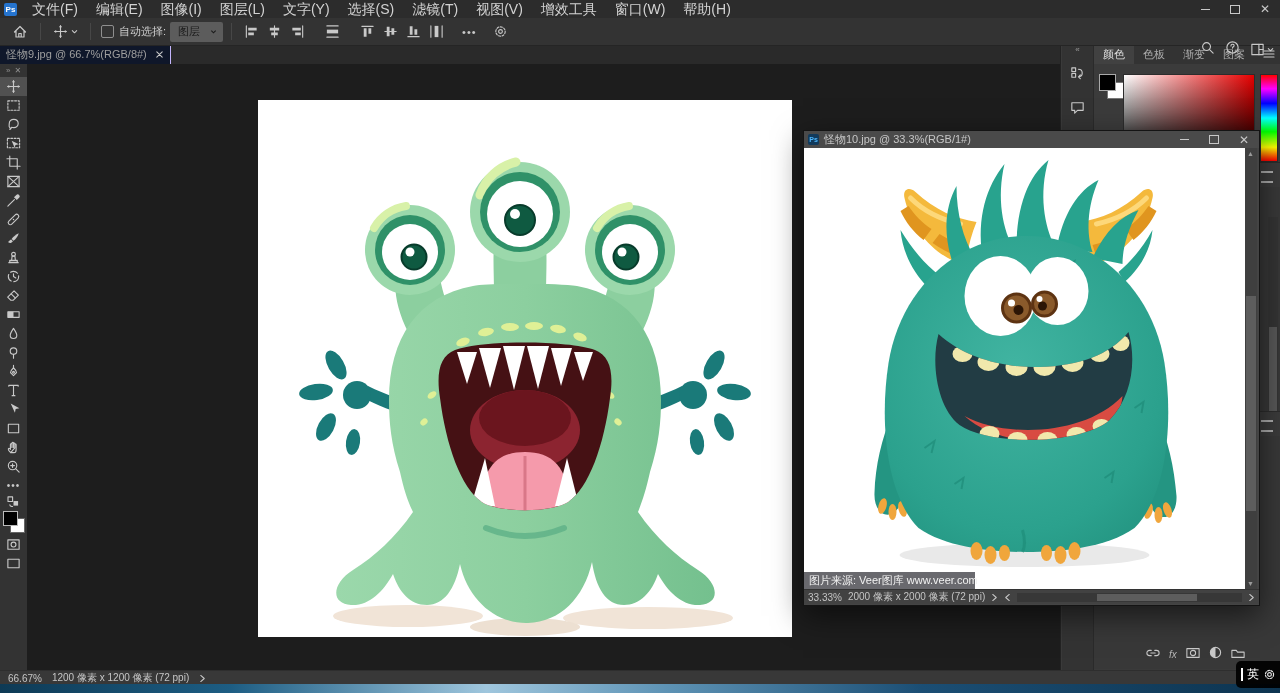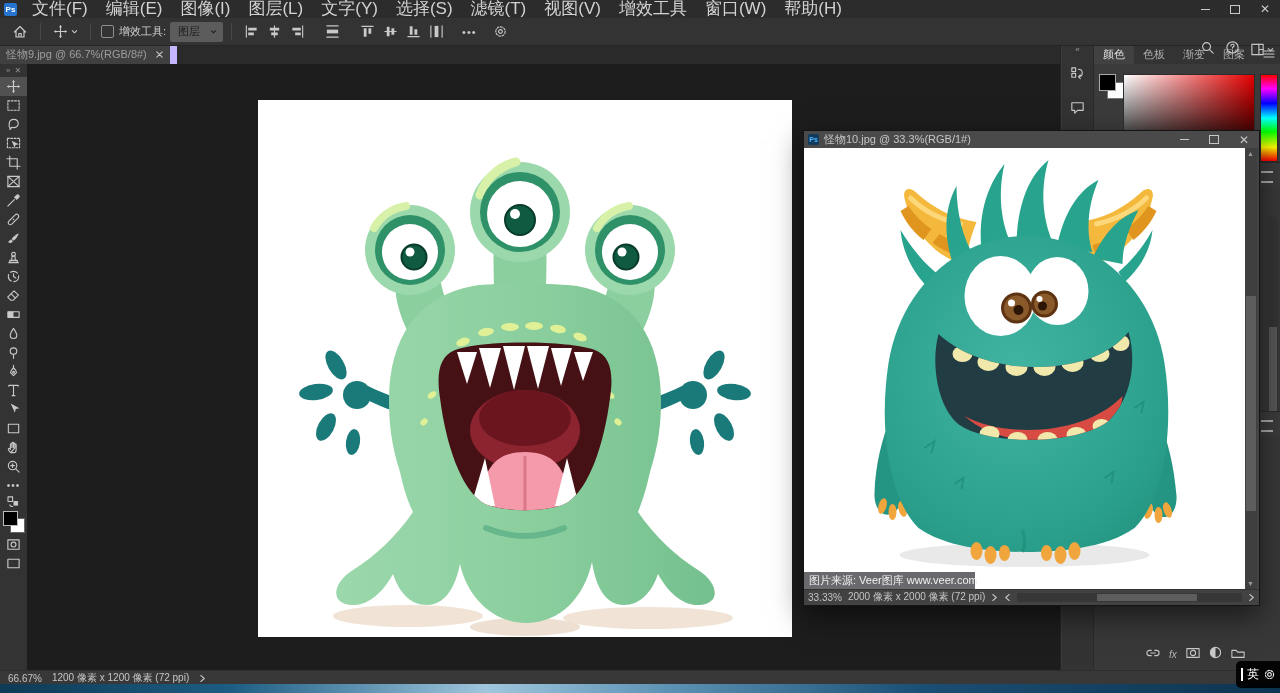--- a/index.html
+++ b/index.html
@@ -4,43 +4,43 @@
 <style>
   html,body{margin:0;padding:0;background:#111;}
   .app{position:relative;width:1280px;height:693px;overflow:hidden;
        font-family:"Liberation Sans","DejaVu Sans",sans-serif;
        background:#1d1d1d;-webkit-font-smoothing:antialiased;}
   .abs{position:absolute;}
   
   .menubar{left:0;top:0;width:1280px;height:18px;background:#2c2c2c;display:flex;align-items:center;z-index:30;}
   .ps-logo{width:13px;height:13px;margin:0 6px 0 4px;border-radius:2px;background:#2574cf;color:#fff;
            font-size:8px;font-weight:bold;display:flex;align-items:center;justify-content:center;}
-  .menu-item{padding:0 9px;font-size:17px;color:#d2d2d2;line-height:18px;white-space:nowrap;}
+  .menu-item{padding:0 9px;font-size:14px;color:#d2d2d2;line-height:18px;white-space:nowrap;}
   .wctrls{position:absolute;right:0;top:0;height:18px;display:flex;}
   .wc{width:30px;height:18px;display:flex;align-items:center;justify-content:center;color:#c8c8c8;}
   .wc .bar{width:9px;height:1px;background:#c8c8c8;}
   .wc .box{width:8px;height:7px;border:1px solid #c8c8c8;}
   .wc.x{font-size:12px;}
   
   .optionsbar{left:0;top:18px;width:1280px;height:27px;background:#333;border-bottom:1px solid #252525;
               display:flex;align-items:center;z-index:29;}
   .ob-sep{width:1px;height:17px;background:#474747;margin:0 8px;}
   .ob-ic{display:flex;align-items:center;justify-content:center;padding:0 4px;}
   .chk{width:11px;height:11px;border:1px solid #8f8f8f;border-radius:2px;margin:0 5px 0 2px;}
   .ob-label{font-size:11px;color:#cfcfcf;margin-right:4px;}
   .dropdown{background:#5c5c5c;color:#1b1b1b;font-size:11px;border-radius:2px;padding:2px 6px 3px 8px;
             display:flex;align-items:center;gap:10px;}
   .chev{width:7px;height:7px;display:inline-block;}
   .ob-right{position:absolute;right:6px;top:18px;height:27px;display:flex;align-items:center;gap:10px;z-index:31;}
   svg.ic{stroke:#c9c9c9;fill:none;stroke-width:1.2;stroke-linecap:round;stroke-linejoin:round;}
   svg.ic .f{fill:#c9c9c9;stroke:none;}
   
   .tabbar{left:0;top:45px;width:1060px;height:19px;background:#2a2a2a;display:flex;}
-  .doctab{width:158px;height:19px;background:#404040;display:flex;align-items:center;padding:0 6px;
-          border-right:7px solid #c4b5fd;}
+  .doctab{width:158px;height:19px;background:#0f172a;display:flex;align-items:center;padding:0 6px;
+          border-right:1px solid #c4b5fd;}
   .doctab span{font-size:11px;color:#9e9e9e;white-space:nowrap;overflow:hidden;flex:1;}
   
   .toolbar{left:0;top:64px;width:27px;height:606px;background:#333;z-index:5;display:flex;flex-direction:column;align-items:center;}
   .tb-head{width:27px;height:13px;display:flex;align-items:center;justify-content:center;gap:4px;
            color:#8f8f8f;font-size:8px;}
   .tool{width:27px;height:19px;display:flex;align-items:center;justify-content:center;}
   .tool.sel{background:#515151;}
   .fgbg{position:relative;width:24px;height:24px;margin-top:3px;}
   .fgbg .fg{position:absolute;left:1px;top:0;width:13px;height:13px;background:#000;border:1px solid #bbb;}
   .fgbg .bg{position:absolute;left:8px;top:7px;width:13px;height:13px;background:#fff;border:1px solid #666;}
@@ -143,21 +143,21 @@
       <svg class="ic" width="15" height="15" viewBox="0 0 16 16">
           <path d="M8 2v12M2 8h12"></path>
           <path class="f" d="M8 1L6.3 3.4h3.4zM8 15l-1.7-2.4h3.4zM1 8l2.4-1.7v3.4zM15 8l-2.4-1.7v3.4z"></path>
         </svg>
       <svg class="ic chev" viewBox="0 0 8 8" style="margin-left:3px">
           <path d="M1.5 3l2.5 2.5L6.5 3"></path>
         </svg>
       </span>
     <span class="ob-sep"></span>
     <span class="chk"></span>
-    <span class="ob-label">增效工具:</span>
+    <span class="ob-label">自动选择:</span>
     <span class="dropdown">
       <span>图层</span>
       <svg class="chev" viewBox="0 0 8 8" style="stroke:#1b1b1b;fill:none;stroke-width:1.3">
           <path d="M1.5 3l2.5 2.5L6.5 3"></path>
         </svg>
       </span>
     <span class="ob-sep"></span>
     <span class="ob-ic">
       <svg class="ic" width="15" height="15" viewBox="0 0 16 16">
           <path d="M2.5 2v12"></path>

